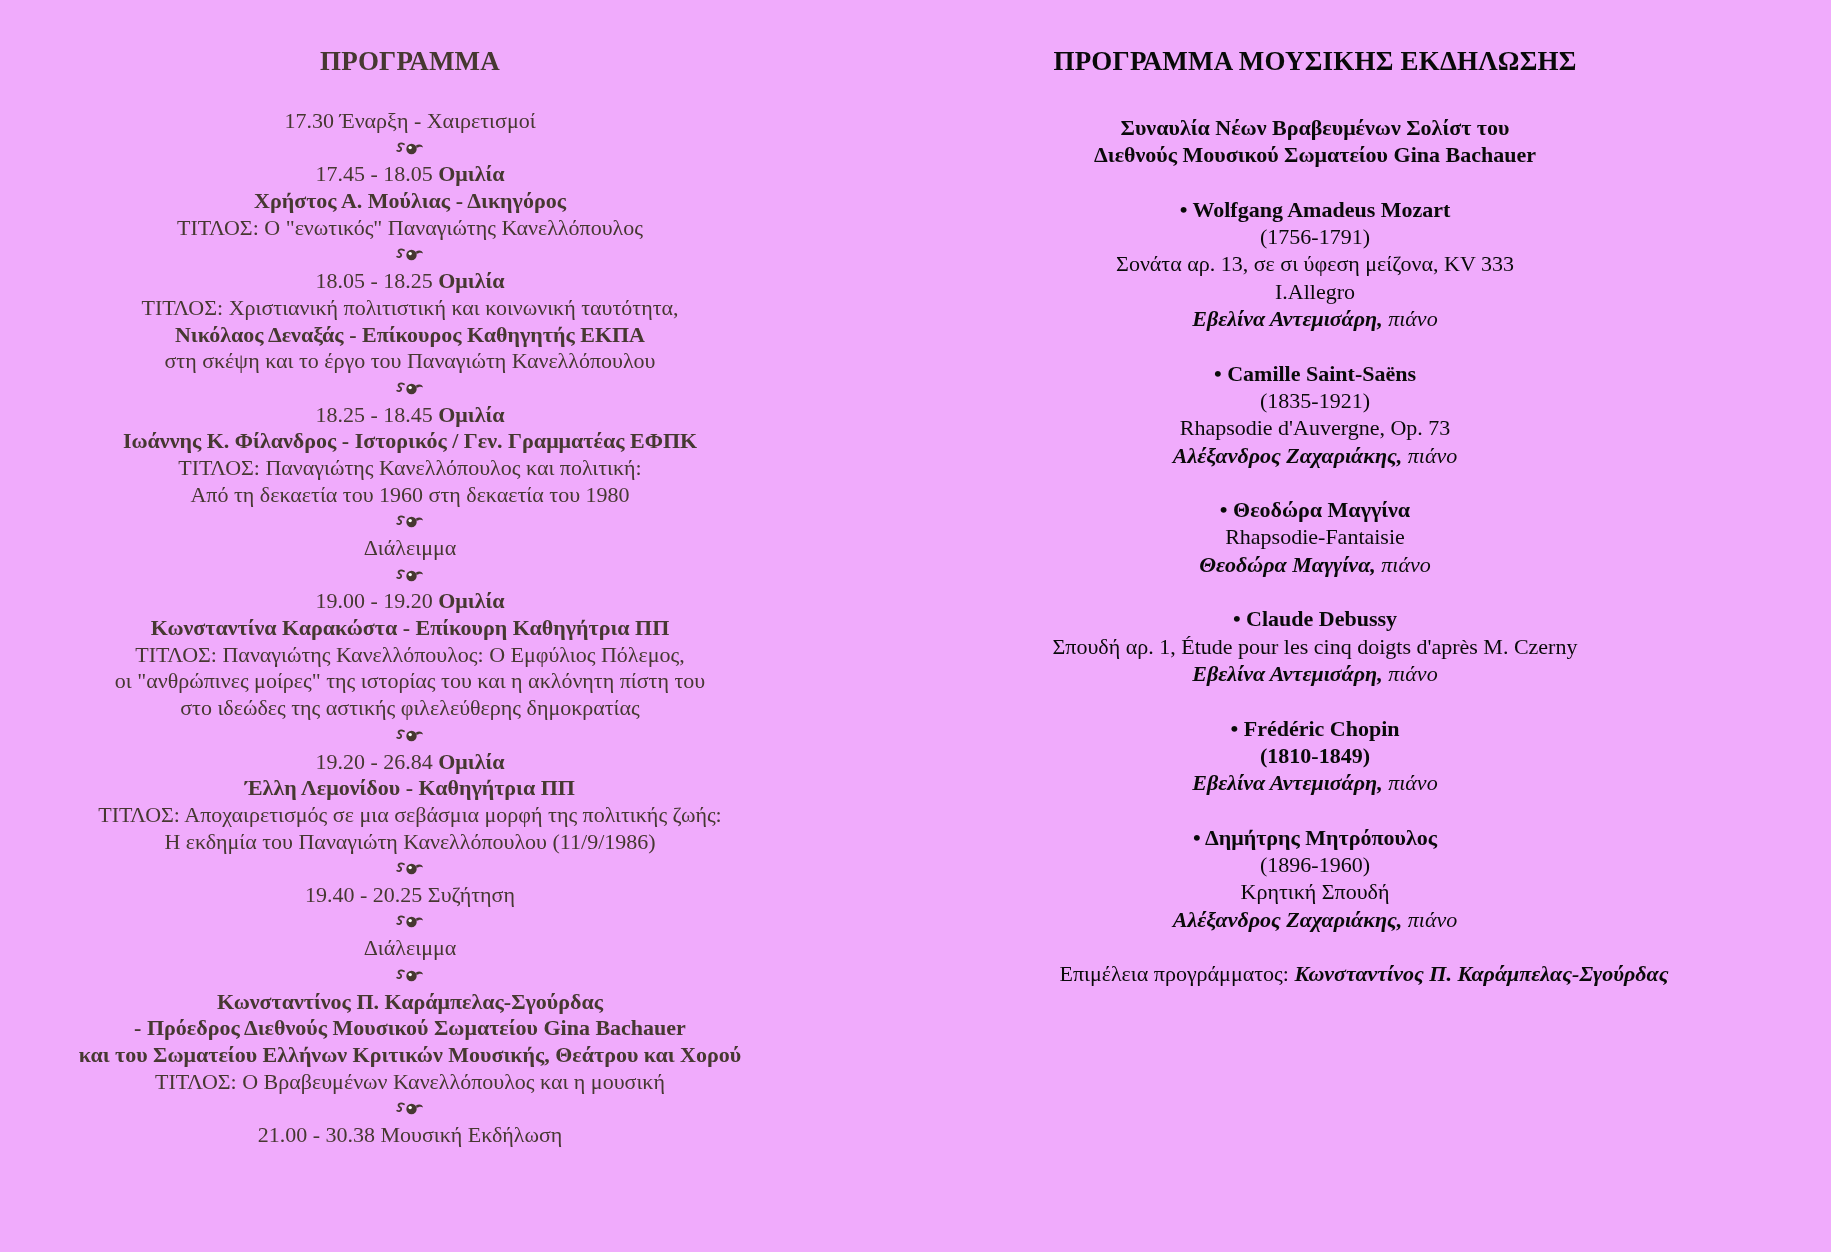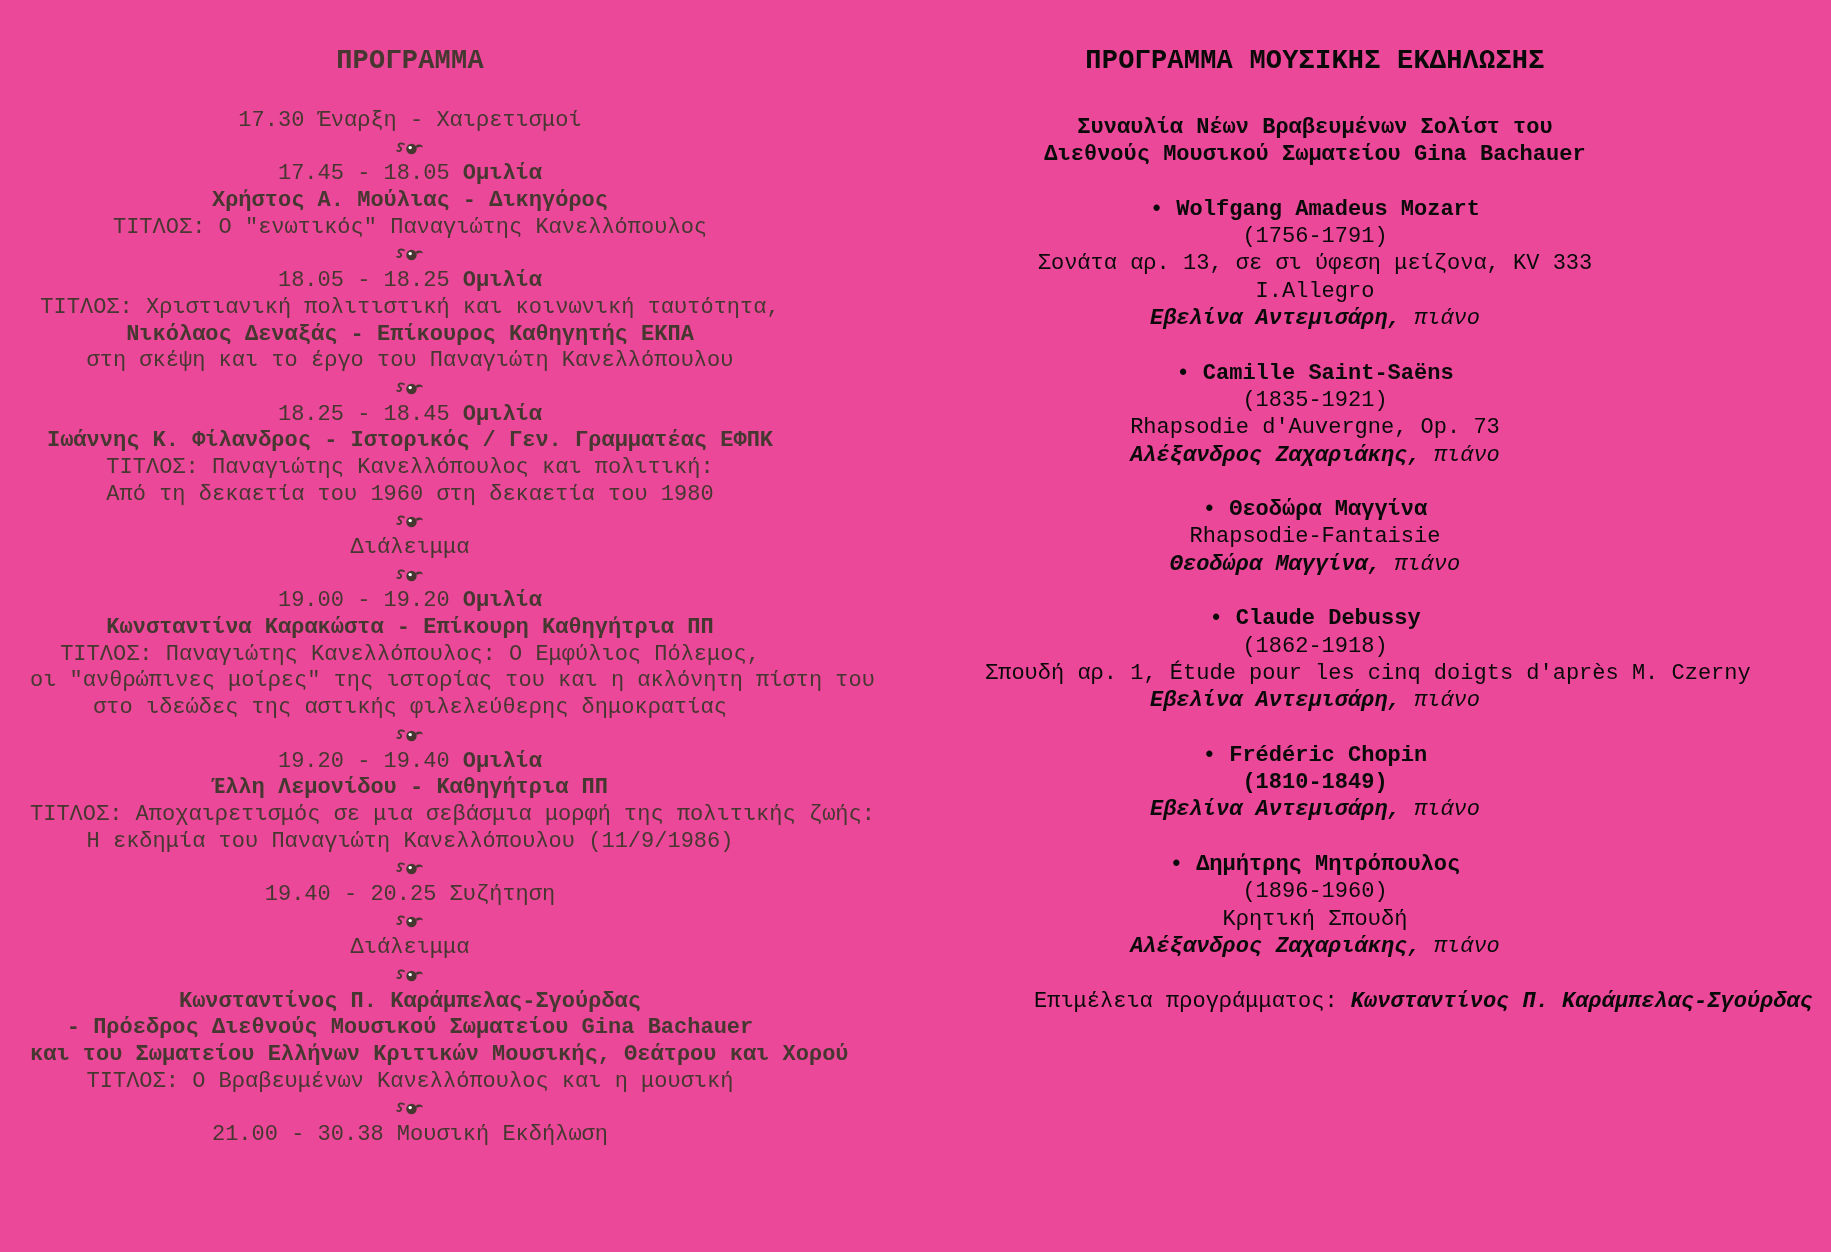--- a/index.html
+++ b/index.html
@@ -4,23 +4,23 @@
 <style>
   html, body {
     margin: 0;
     padding: 0;
     background: #ffffff;
   }
   #page {
     position: relative;
     width: 1831px;
     height: 1252px;
-    background: #ec4899;
+    background: #f0abfc;
     overflow: hidden;
-    font-family: Liberation Mono, monospace;
+    font-family: Liberation Serif, serif;
   }
   .column {
     position: absolute;
     text-align: center;
   }
   #left-column {
     left: 30px;
     top: 108px;
     width: 760px;
     color: #463831;
@@ -139,21 +139,21 @@
       <div class="line"><span>οι "ανθρώπινες μοίρες" της ιστορίας του και η ακλόνητη πίστη του</span></div>
       <div class="line"><span>στο ιδεώδες της αστικής φιλελεύθερης δημοκρατίας</span></div>
       <div class="line orn-line">
   <svg class="ornament-svg" viewBox="0 0 30 15" xmlns="http://www.w3.org/2000/svg">
     <path d="M9,3.2 C6,1.6 3.2,2.6 3.6,4.6 C4,6.4 6.6,6.2 6.2,8.2 C5.8,10.2 3.4,10.6 2.2,9.6" fill="none" stroke="currentColor" stroke-width="1.8" stroke-linecap="round"></path>
     <circle cx="16.5" cy="8" r="5.2" fill="currentColor"></circle>
     <circle cx="15.2" cy="6.6" r="1.7" fill="#ffffff"></circle>
     <path d="M21,4.6 C24,2.4 27.6,3.6 28,6.6 C26.6,5.2 23.6,5.4 21.6,7.2 Z" fill="currentColor"></path>
   </svg>
 </div>
-      <div class="line"><span>19.20 - 19.40 </span><span class="b">Ομιλία</span></div>
+      <div class="line"><span>19.20 - 26.84 </span><span class="b">Ομιλία</span></div>
       <div class="line"><span class="b">Έλλη Λεμονίδου - Καθηγήτρια ΠΠ</span></div>
       <div class="line"><span>ΤΙΤΛΟΣ: Αποχαιρετισμός σε μια σεβάσμια μορφή της πολιτικής ζωής:</span></div>
       <div class="line"><span>Η εκδημία του Παναγιώτη Κανελλόπουλου (11/9/1986)</span></div>
       <div class="line orn-line">
   <svg class="ornament-svg" viewBox="0 0 30 15" xmlns="http://www.w3.org/2000/svg">
     <path d="M9,3.2 C6,1.6 3.2,2.6 3.6,4.6 C4,6.4 6.6,6.2 6.2,8.2 C5.8,10.2 3.4,10.6 2.2,9.6" fill="none" stroke="currentColor" stroke-width="1.8" stroke-linecap="round"></path>
     <circle cx="16.5" cy="8" r="5.2" fill="currentColor"></circle>
     <circle cx="15.2" cy="6.6" r="1.7" fill="#ffffff"></circle>
     <path d="M21,4.6 C24,2.4 27.6,3.6 28,6.6 C26.6,5.2 23.6,5.4 21.6,7.2 Z" fill="currentColor"></path>
   </svg>
@@ -204,21 +204,20 @@
       <div class="line"><span class="b">• Camille Saint-Saëns</span></div>
       <div class="line"><span>(1835-1921)</span></div>
       <div class="line"><span>Rhapsodie d'Auvergne, Op. 73</span></div>
       <div class="line"><span class="b i">Αλέξανδρος Ζαχαριάκης,</span><span class="i"> πιάνο</span></div>
       <div class="line">&nbsp;</div>
       <div class="line"><span class="b">• Θεοδώρα Μαγγίνα</span></div>
       <div class="line"><span>Rhapsodie-Fantaisie</span></div>
       <div class="line"><span class="b i">Θεοδώρα Μαγγίνα,</span><span class="i"> πιάνο</span></div>
       <div class="line">&nbsp;</div>
       <div class="line"><span class="b">• Claude Debussy</span></div>
-      <div class="line"><span>(1862-1918)</span></div>
       <div class="line"><span>Σπουδή αρ. 1, Étude pour les cinq doigts d'après M. Czerny</span></div>
       <div class="line"><span class="b i">Εβελίνα Αντεμισάρη,</span><span class="i"> πιάνο</span></div>
       <div class="line">&nbsp;</div>
       <div class="line"><span class="b">• Frédéric Chopin</span></div>
       <div class="line"><span class="b">(1810-1849)</span></div>
       <div class="line"><span class="b i">Εβελίνα Αντεμισάρη,</span><span class="i"> πιάνο</span></div>
       <div class="line">&nbsp;</div>
       <div class="line"><span class="b">• Δημήτρης Μητρόπουλος</span></div>
       <div class="line"><span>(1896-1960)</span></div>
       <div class="line"><span>Κρητική Σπουδή</span></div>

